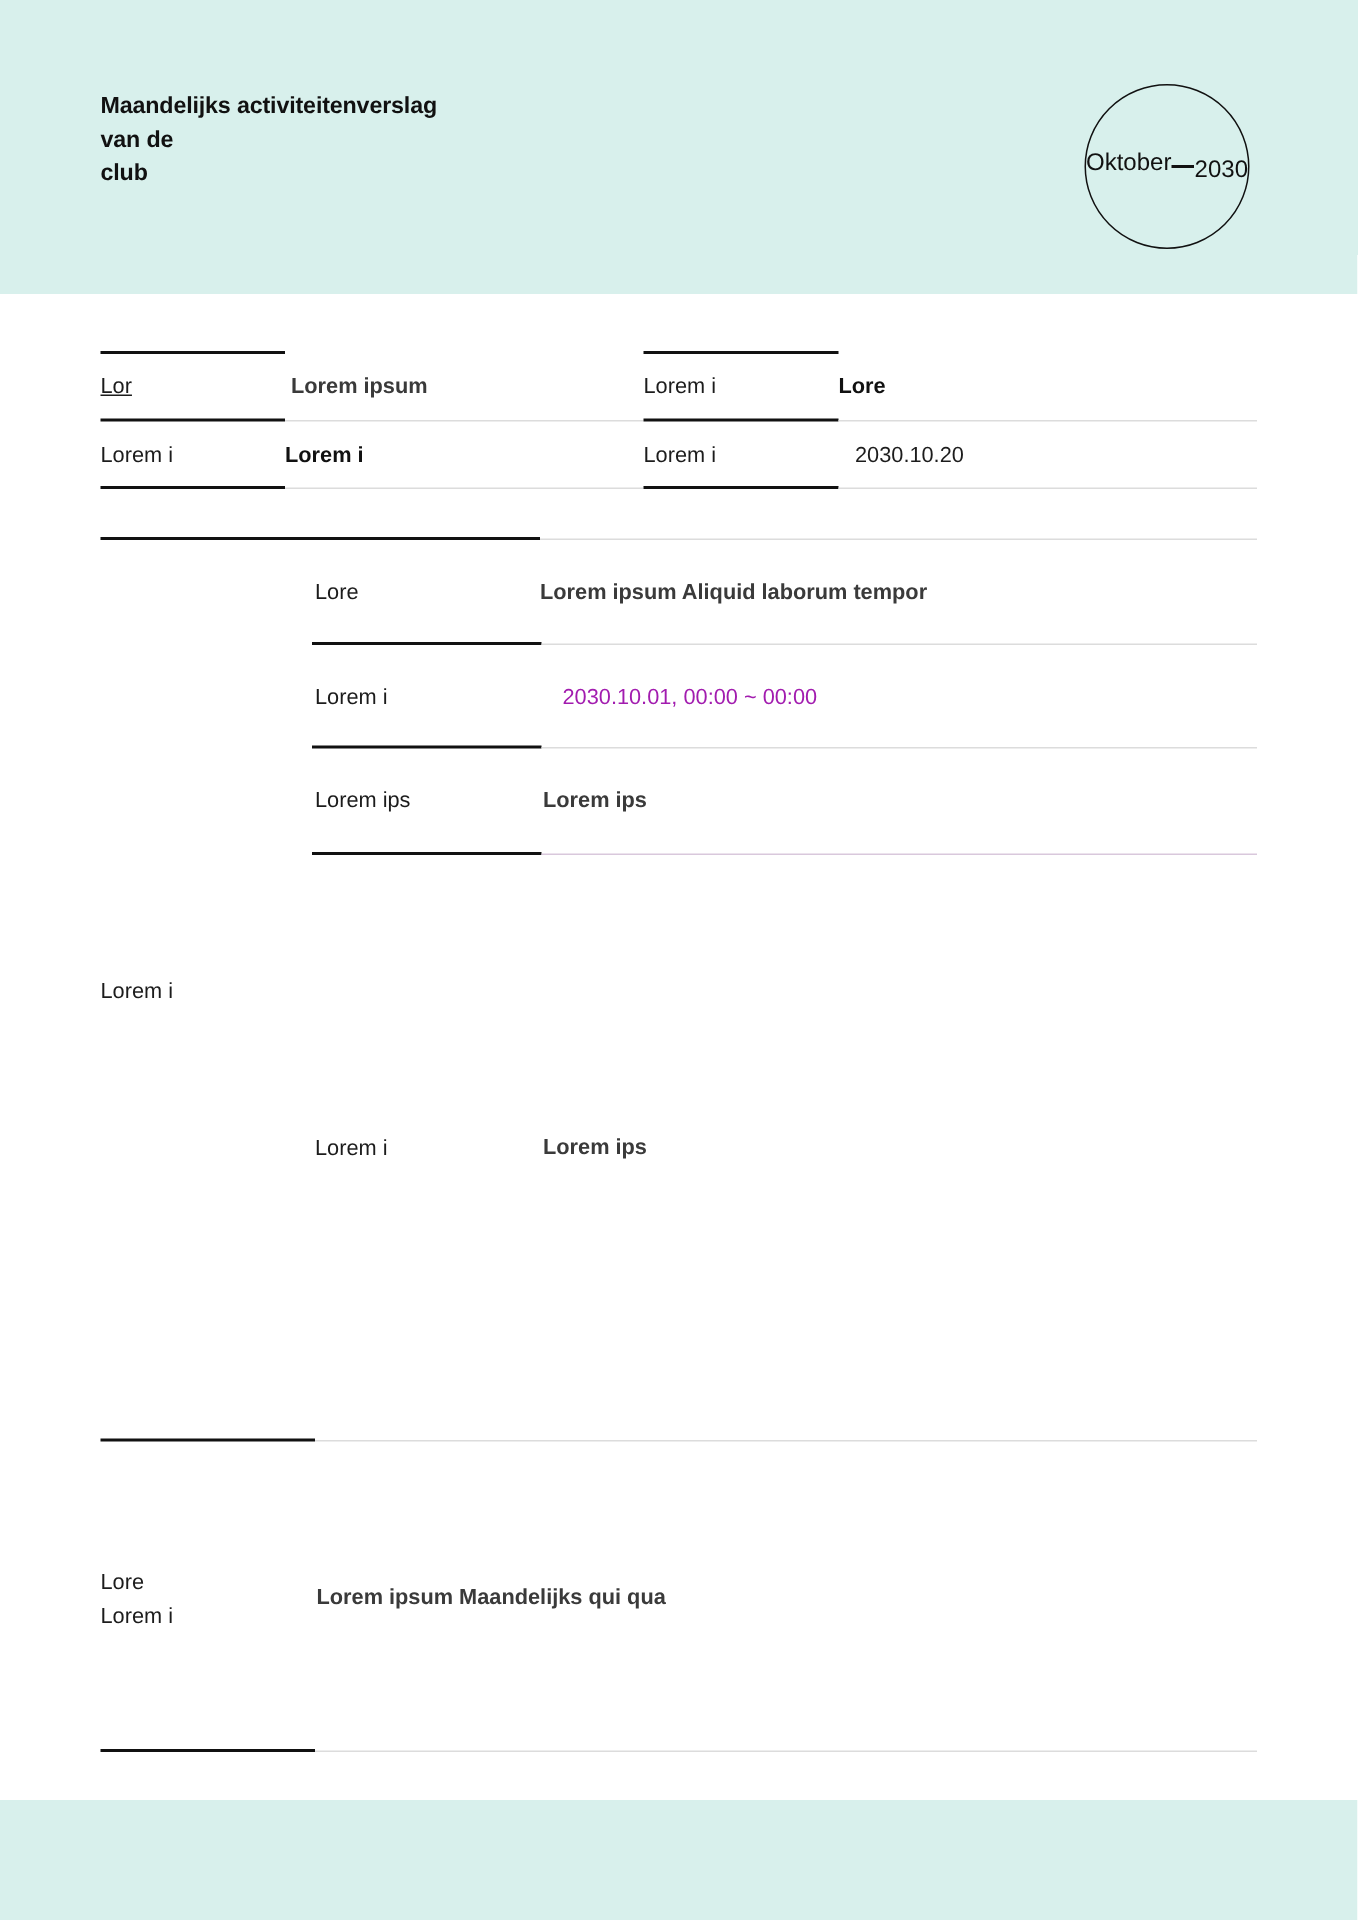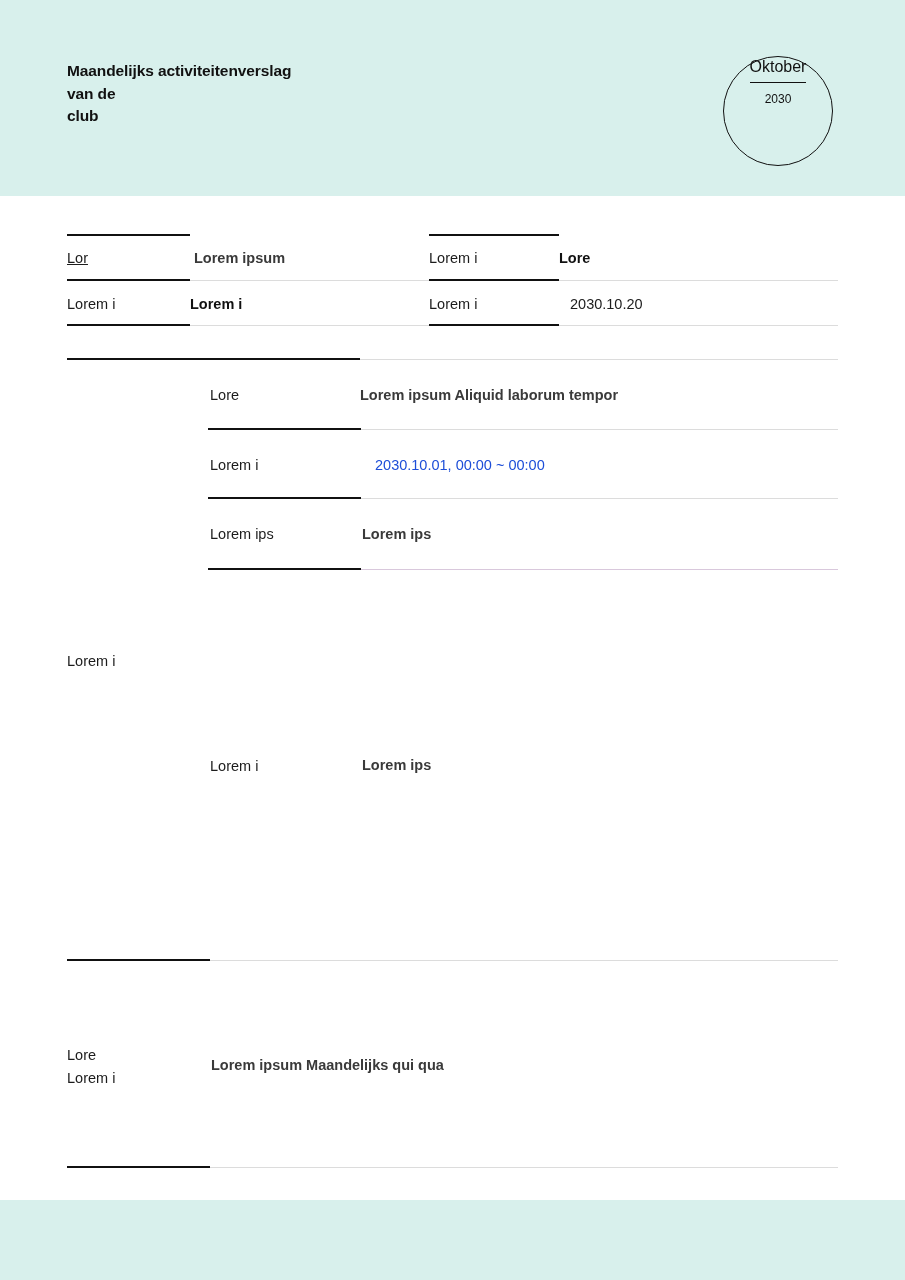--- a/index.html
+++ b/index.html
@@ -39,37 +39,37 @@
   .date-badge {
     position: absolute;
     left: 723px;
     top: 56px;
     width: 110px;
     height: 110px;
     border: 1.6px solid #111111;
     border-radius: 50%;
     background: transparent;
     display: flex;
-    flex-direction: column;
+    flex-direction: row;
     align-items: center;
-    justify-content: flex-start;
+    justify-content: center;
   }
   .date-badge .month {
     font-size: 16px;
     color: #111111;
     line-height: 20px;
     padding-bottom: 5px;
   }
   .date-badge .divider {
     width: 56px;
     height: 1.4px;
     background: #111111;
   }
   .date-badge .year {
-    font-size: 12px;
+    font-size: 16px;
     color: #111111;
     line-height: 20px;
     padding-top: 6px;
   }
 
   
   .footer-band {
     position: absolute;
     bottom: 0; left: 0;
     width: 905px;
@@ -80,21 +80,21 @@
   
   .t {
     position: absolute;
     color: #1c1c1c;
     font-size: 14.5px;
     line-height: 20px;
     white-space: pre-line;
   }
   .t.bold { font-weight: bold; color: #3a3a3a; }
   .t.bold-dark { font-weight: bold; color: #111111; }
-  .t.light { color: #1d4ed8; }
+  .t.light { color: #a21caf; }
 
   
   .rule {
     position: absolute;
     height: 1px;
     background: #c9c9c9;
   }
   .rule.thick {
     height: 2.2px;
     background: #111111;

